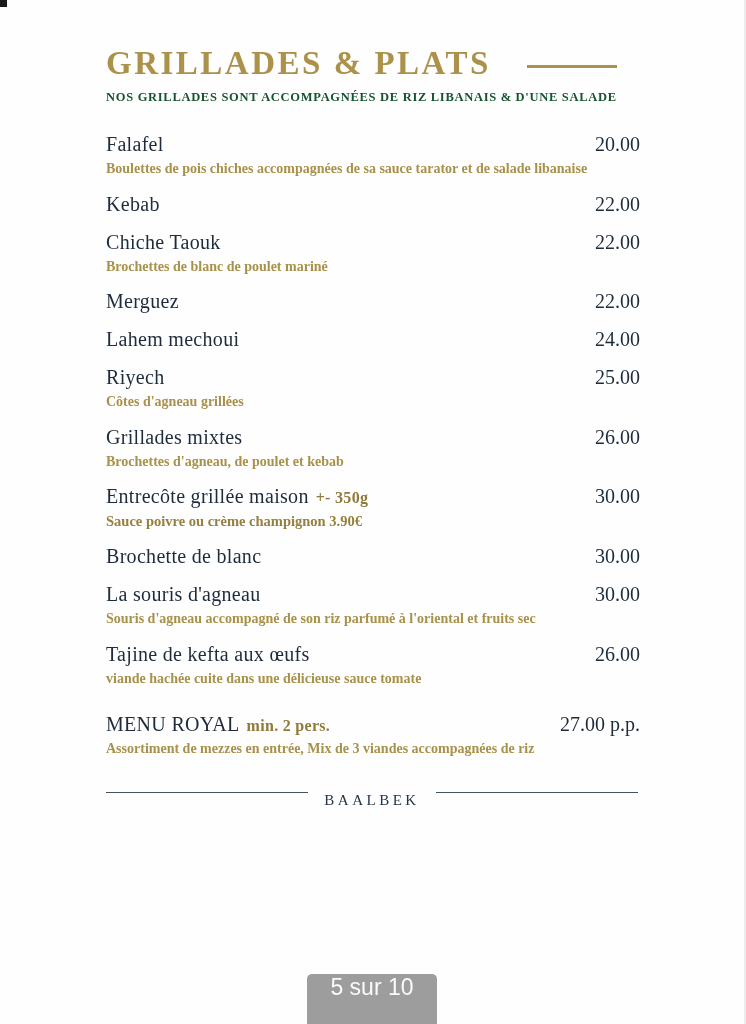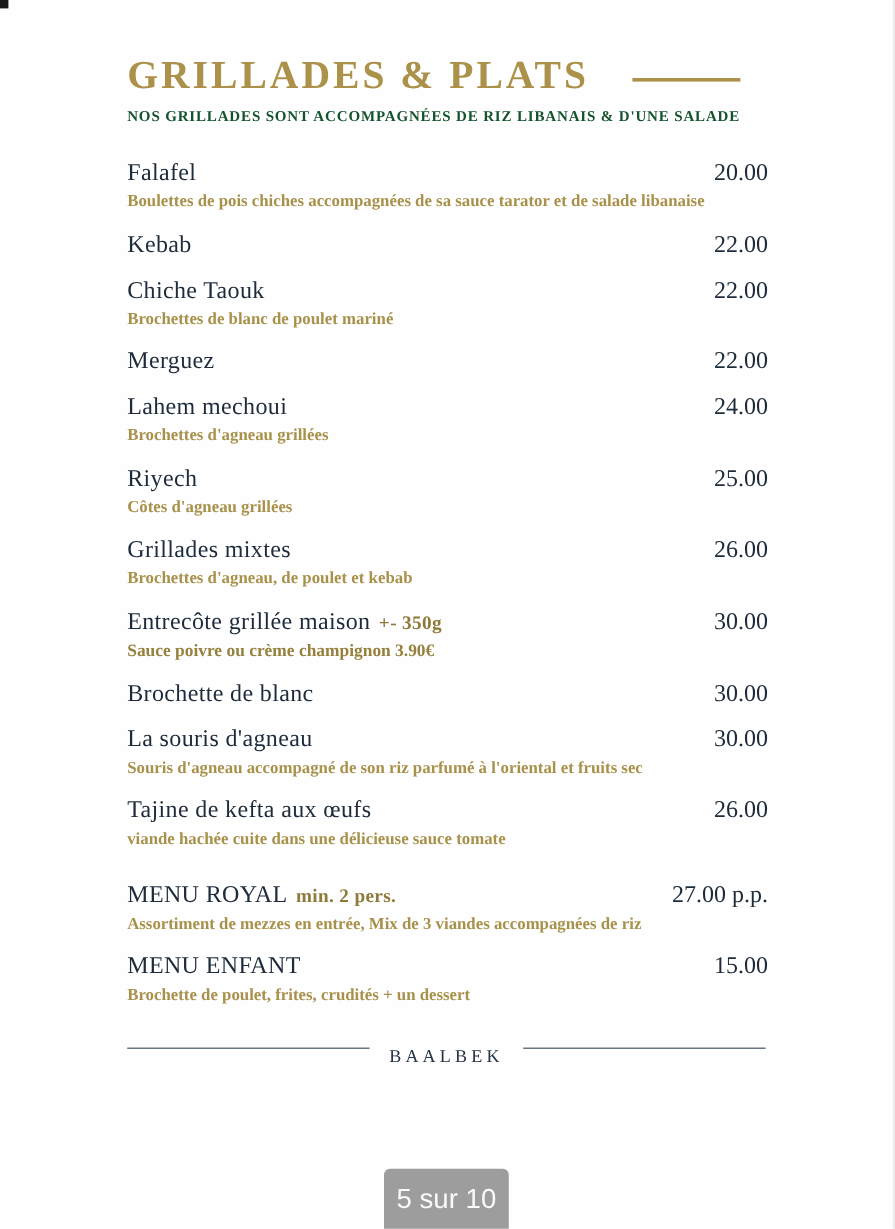--- a/index.html
+++ b/index.html
@@ -80,24 +80,24 @@
   .footer-text {
     font-size:15px; letter-spacing:3.5px;
     color:#243447;
     margin:0 16px;
     white-space:nowrap;
   }
   .pager-pill {
     position:absolute;
     left:50%; bottom:0;
     transform:translateX(-50%);
-    width:104px; height:50px;
+    width:130px; height:50px;
     background:rgba(140,140,140,0.85);
     border-radius:5px 5px 0 0;
-    display:flex; align-items:center; justify-content:center;
+    display:flex; justify-content:center;
   }
   .pager-text {
     font-family:"Liberation Sans", sans-serif;
     font-size:23px;
     color:rgba(255,255,255,0.95);
   }
 </style>
 </head>
 <body>
 
@@ -137,21 +137,20 @@
       <div class="item-name"><span class="nm">Merguez</span></div>
       <div class="item-price">22.00</div>
     </div>
 
   </div>
         <div class="menu-item">
     <div class="item-row">
       <div class="item-name"><span class="nm">Lahem mechoui</span></div>
       <div class="item-price">24.00</div>
     </div>
-    <div class="item-desc">Brochettes d'agneau grillées</div>
   </div>
         <div class="menu-item">
     <div class="item-row">
       <div class="item-name"><span class="nm">Riyech</span></div>
       <div class="item-price">25.00</div>
     </div>
     <div class="item-desc">Côtes d'agneau grillées</div>
   </div>
         <div class="menu-item">
     <div class="item-row">
@@ -187,27 +186,20 @@
       <div class="item-price">26.00</div>
     </div>
     <div class="item-desc">viande hachée cuite dans une délicieuse sauce tomate</div>
   </div>
         <div class="menu-item extra-gap">
     <div class="item-row">
       <div class="item-name"><span class="nm">MENU ROYAL</span><span class="sfx">min. 2 pers.</span></div>
       <div class="item-price">27.00 p.p.</div>
     </div>
     <div class="item-desc">Assortiment de mezzes en entrée, Mix de 3 viandes accompagnées de riz</div>
-  </div>
-        <div class="menu-item">
-    <div class="item-row">
-      <div class="item-name"><span class="nm">MENU ENFANT</span></div>
-      <div class="item-price">15.00</div>
-    </div>
-    <div class="item-desc">Brochette de poulet, frites, crudités + un dessert</div>
   </div>
       </div>
   </div>
 
   <div class="footer-row">
     <div class="footer-rule"></div>
     <div class="footer-text">BAALBEK</div>
     <div class="footer-rule"></div>
   </div>
 

